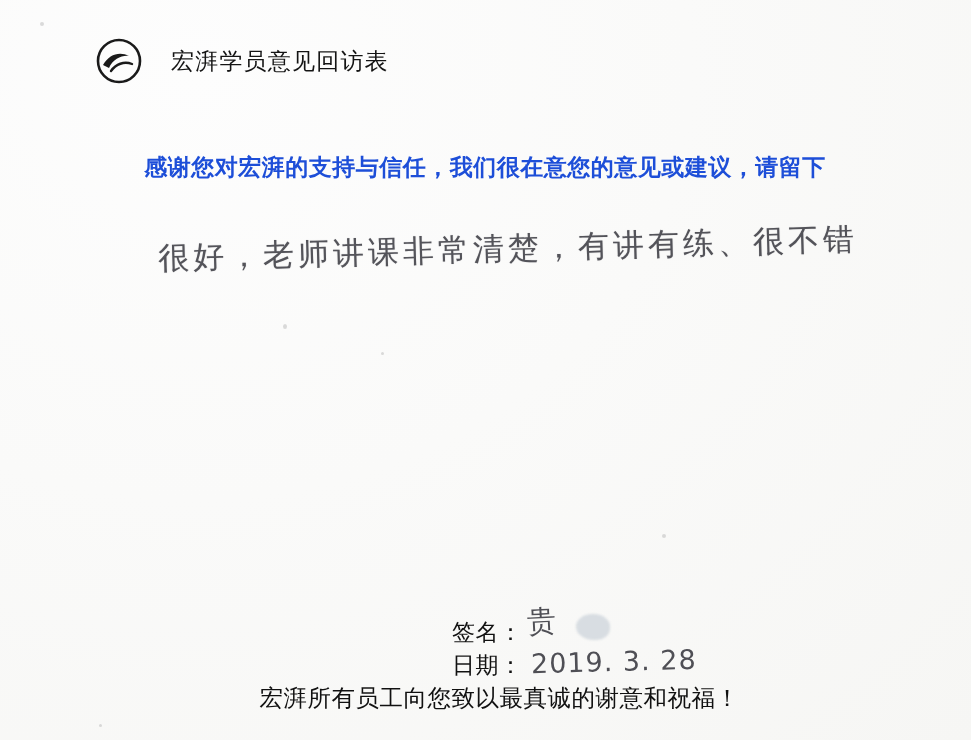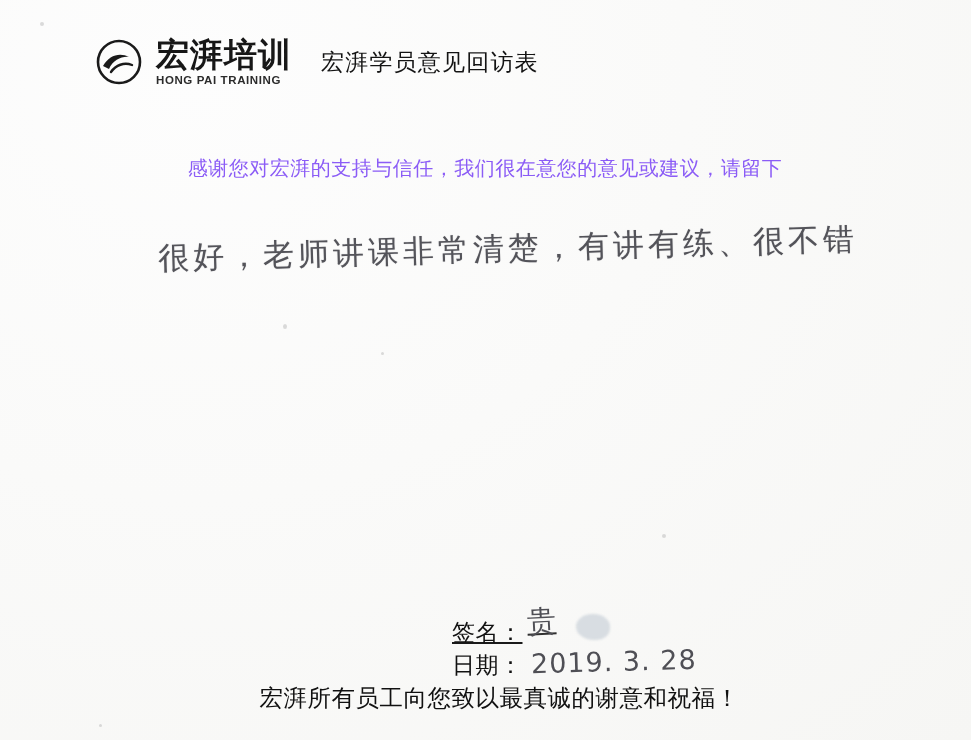--- a/index.html
+++ b/index.html
@@ -79,24 +79,25 @@
   }
 
   
   .intro {
     position: absolute;
     left: 70px;
     top: 148px;
     width: 830px;
     text-align: center;
     font-family: "Liberation Serif", serif;
-    font-size: 20px;
+    font-size: 23px;
     line-height: 40px;
-    color: #8b5cf6;
+    color: #1d4ed8;
     letter-spacing: .5px;
+    font-weight: bold;
   }
 
   
   .handwriting {
     position: absolute;
     font-family: "DejaVu Sans", sans-serif;
     color: #3d3d44;
     white-space: nowrap;
   }
   .hw-comment {
@@ -111,21 +112,20 @@
   }
 
   
   .sig-row {
     position: absolute;
     left: 452px;
     top: 608px;
     display: flex;
     align-items: flex-end;
     gap: 4px;
-    text-decoration: underline;
   }
   .sig-label, .date-label {
     font-family: "Liberation Serif", serif;
     font-size: 23px;
     color: #111;
     letter-spacing: .5px;
   }
   .sig-value {
     font-family: "DejaVu Sans", sans-serif;
     font-size: 29px;
@@ -189,24 +189,20 @@
 <div class="header">
 
   <div class="logo-mark">
     <svg width="46" height="46" viewBox="0 0 46 46">
       <circle cx="23" cy="23" r="21" fill="none" stroke="#1a1a1a" stroke-width="2.6"></circle>
       <path d="M7 27 C13 16, 24 13, 33 18 C26 17, 17 21, 13 30 Z" fill="#1a1a1a"></path>
       <path d="M15 33 C20 26, 28 23, 36 26" fill="none" stroke="#1a1a1a" stroke-width="2.4" stroke-linecap="round"></path>
     </svg>
   </div>
 
-  <div class="logo-text-block">
-    <div class="logo-cn">宏湃培训</div>
-    <div class="logo-en">HONG PAI TRAINING</div>
-  </div>
 
   <div class="doc-title">宏湃学员意见回访表</div>
 </div>
 
 <div class="intro">
   <div>感谢您对宏湃的支持与信任，我们很在意您的意见或建议，请留下</div>
 </div>
 
 <div class="handwriting hw-comment">很好，老师讲课非常清楚，有讲有练、很不错</div>
 

